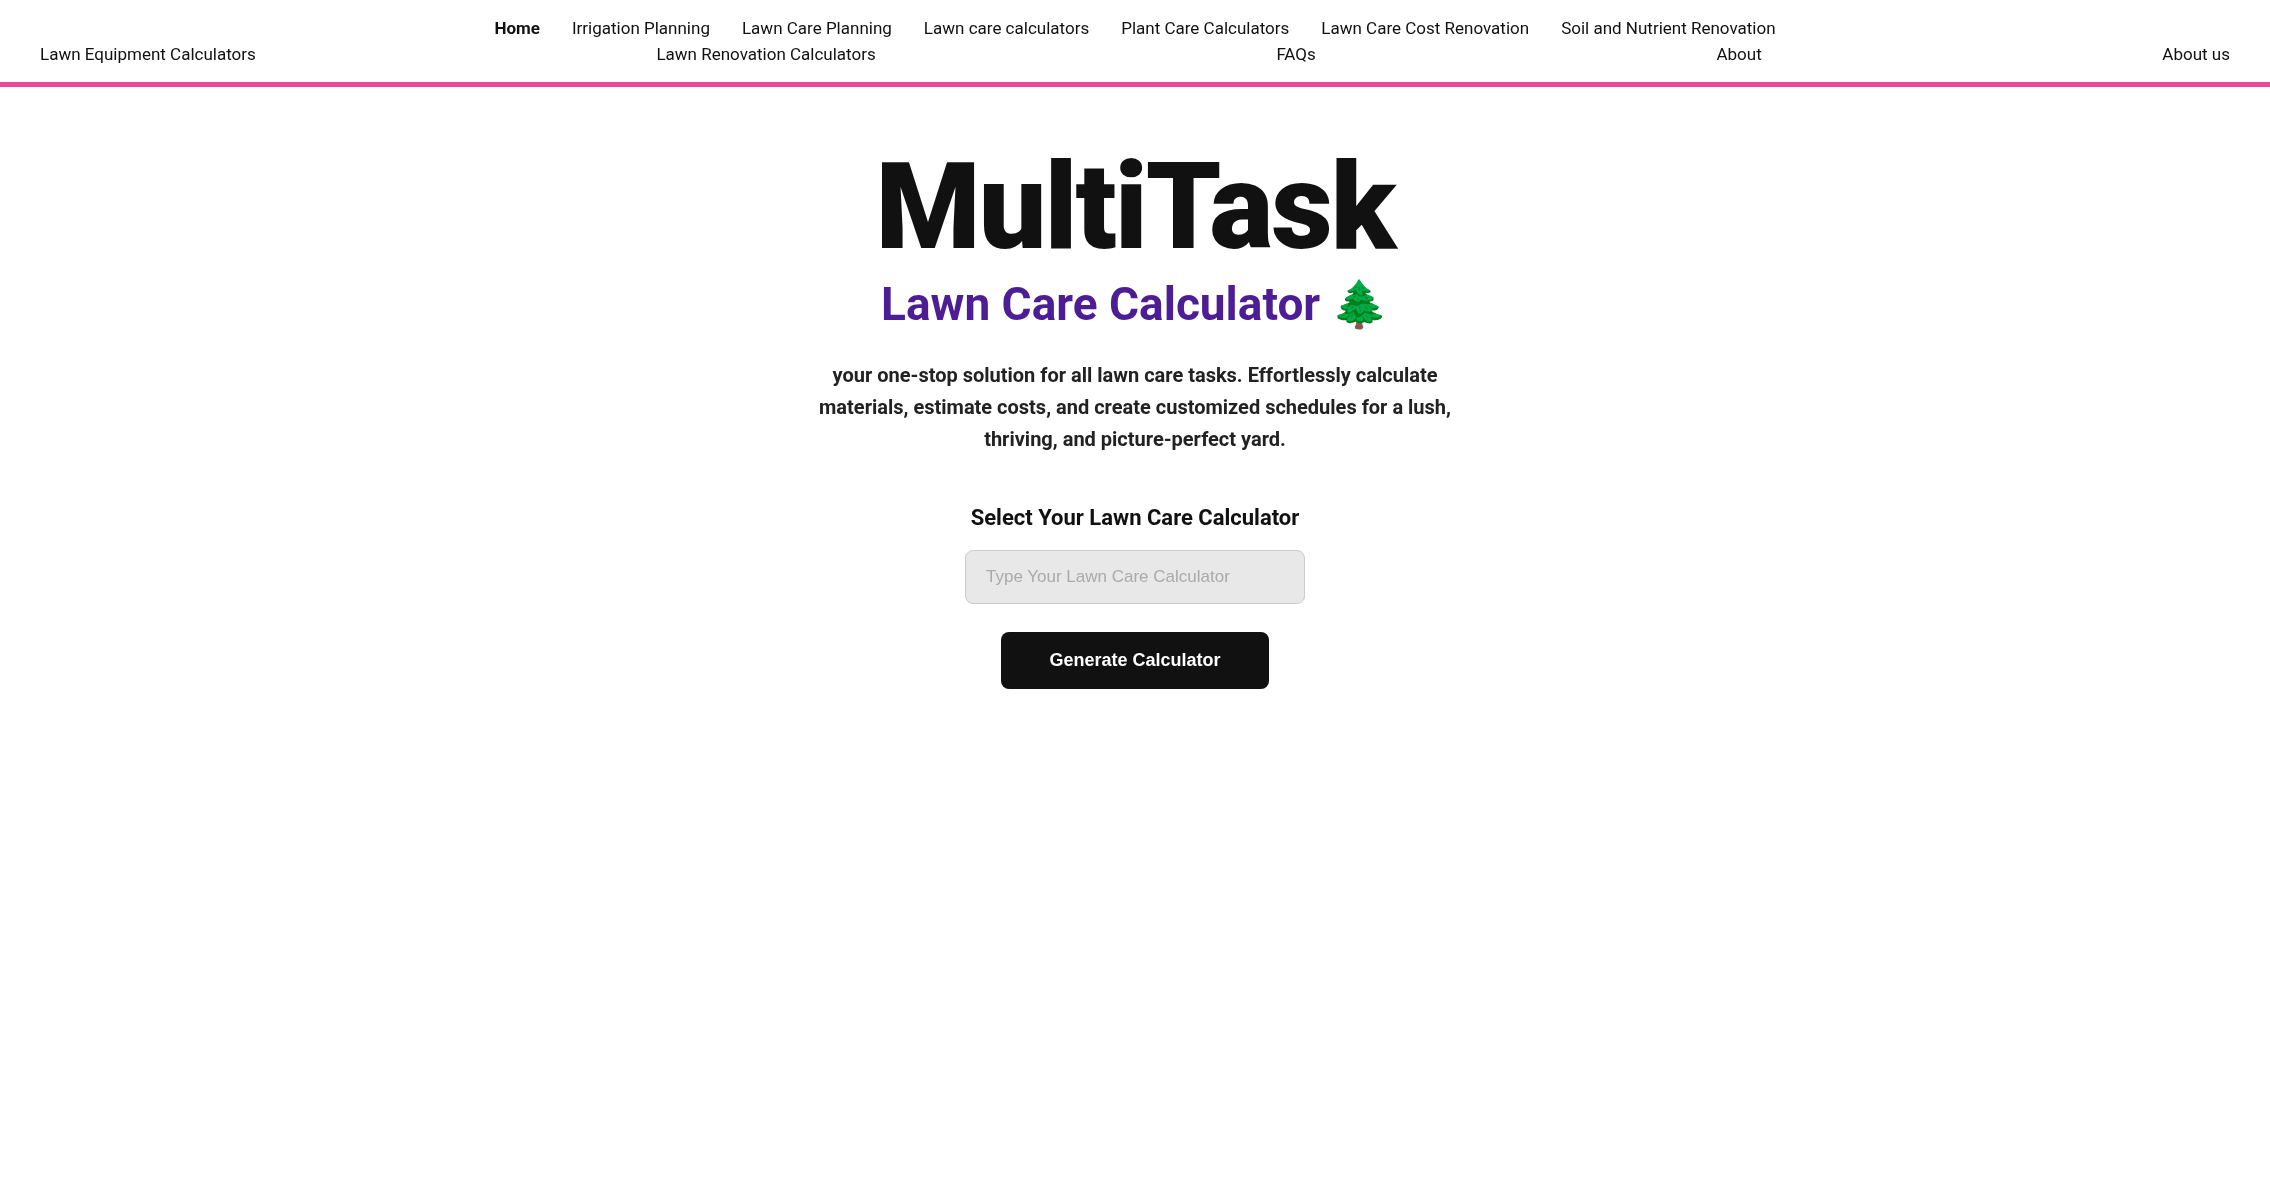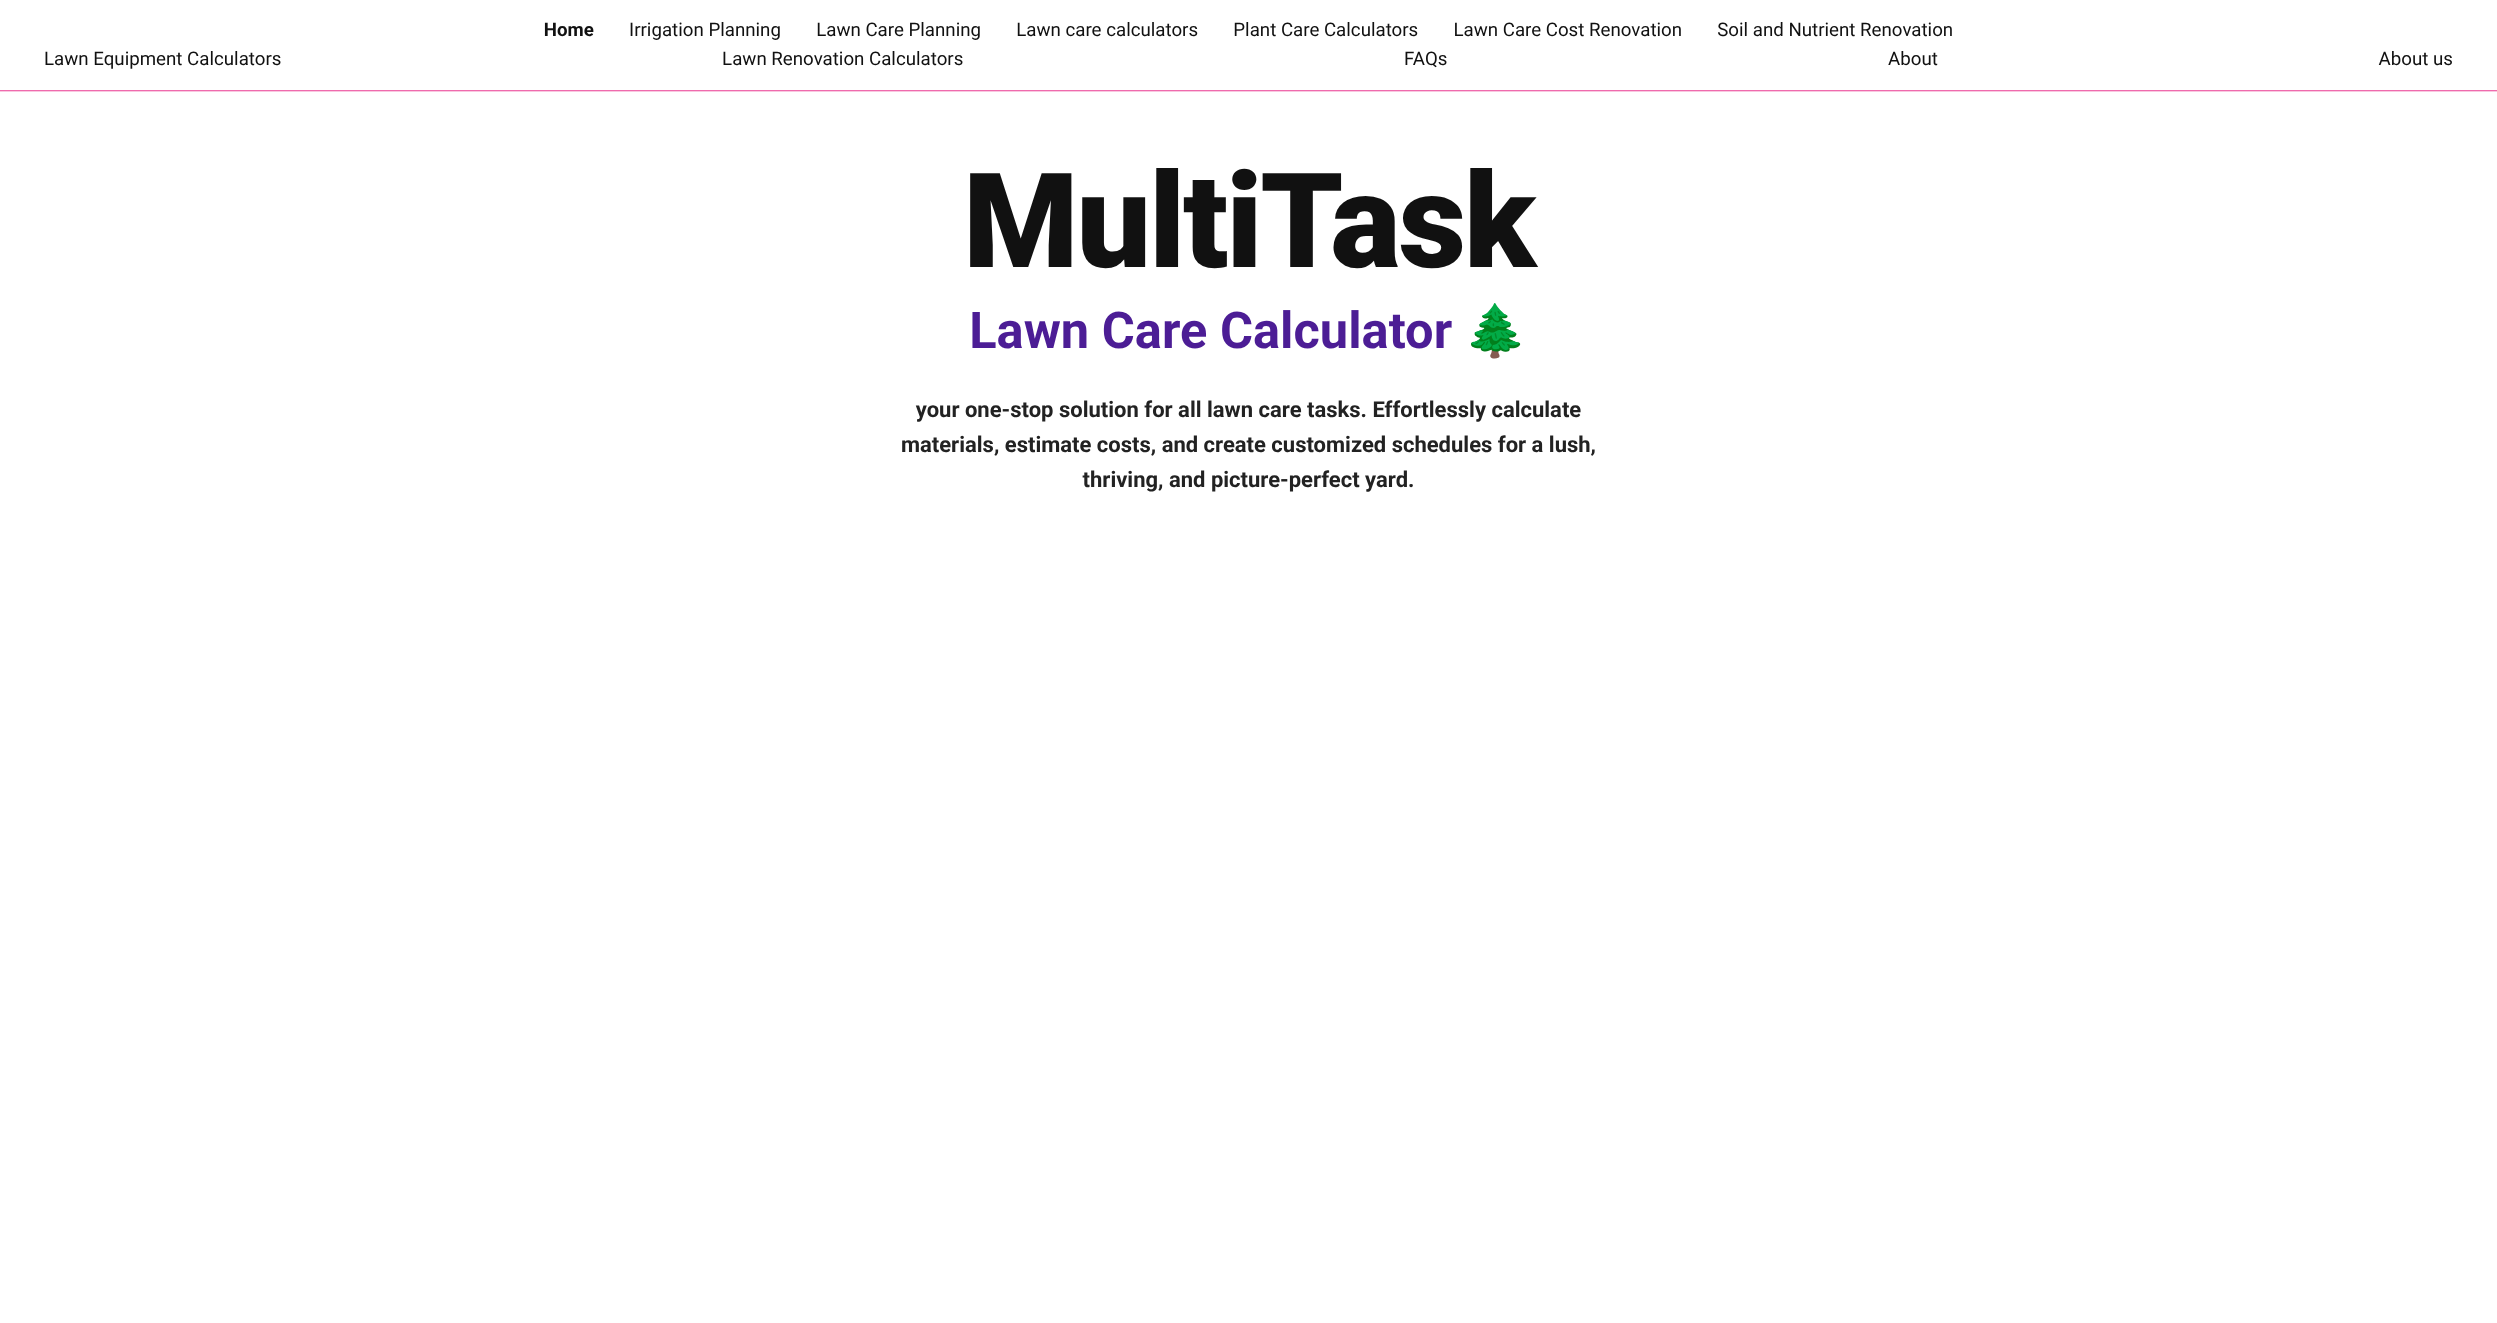--- a/index.html
+++ b/index.html
@@ -17,21 +17,21 @@
 
     
     nav {
       width: 100%;
       padding: 18px 40px;
       display: flex;
       flex-wrap: wrap;
       align-items: center;
       justify-content: center;
       gap: 0;
-      border-bottom: 1px solid #ec4899;
+      border-bottom: 5px solid #ec4899;
     }
 
     .nav-row1 {
       width: 100%;
       display: flex;
       align-items: center;
       justify-content: center;
       gap: 32px;
       flex-wrap: wrap;
     }
@@ -158,13 +158,18 @@
       <a class="nav-link" href="#">About</a>
       <a class="nav-link" href="#">About us</a>
     </div>
 </nav>
 
 <main class="hero">
   <h1 class="hero-title">MultiTask</h1>
   <h2 class="hero-subtitle">Lawn Care Calculator 🌲</h2>
   <p class="hero-description">your one-stop solution for all lawn care tasks. Effortlessly calculate materials, estimate costs, and create customized schedules for a lush, thriving, and picture-perfect yard.</p>
 
+  <div class="calculator-section">
+    <div class="calculator-label">Select Your Lawn Care Calculator</div>
+    <input class="calculator-input" type="text" placeholder="Type Your Lawn Care Calculator" style="">
+    <button class="generate-button">Generate Calculator</button>
+  </div>
 </main>
 
 </body></html>

